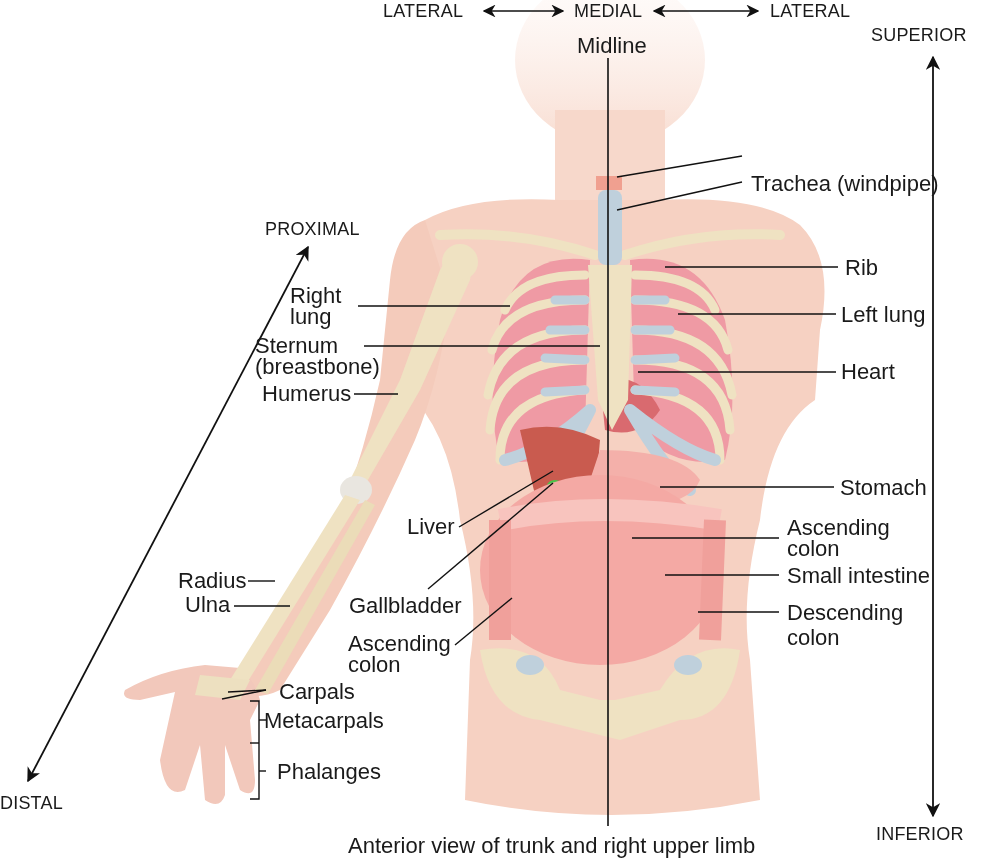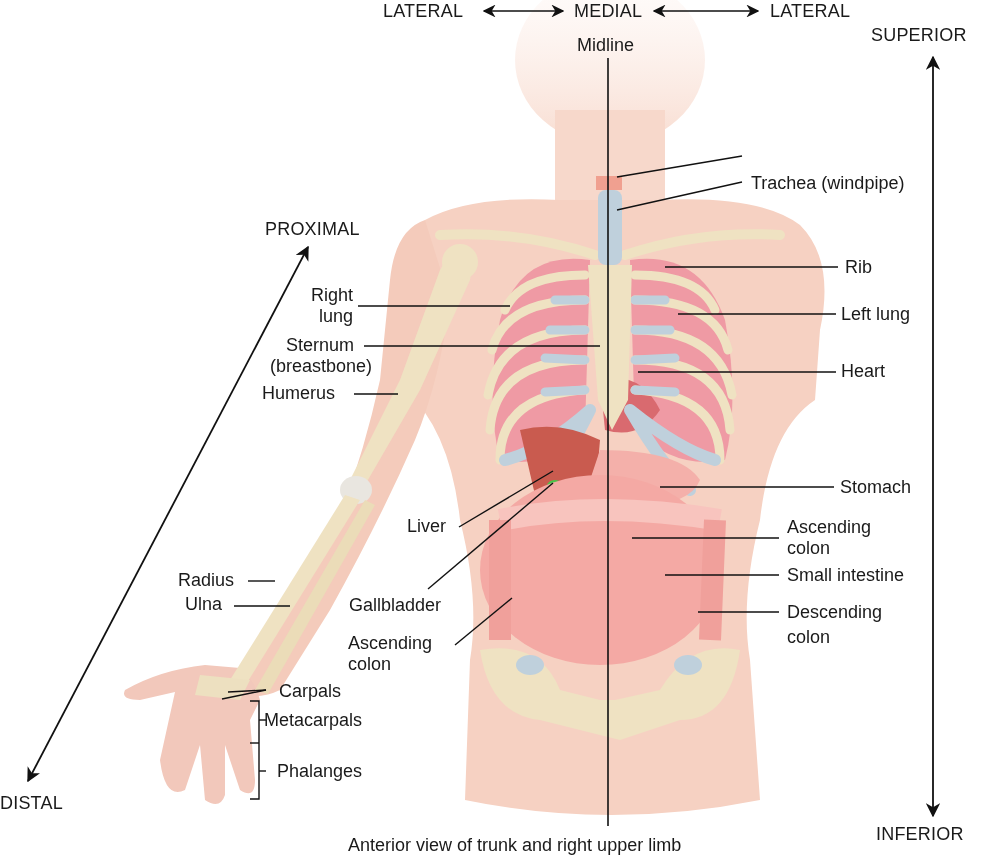--- a/index.html
+++ b/index.html
@@ -1,20 +1,20 @@
 <!DOCTYPE html>
 <html><head>
 <meta charset="utf-8">
 <style>
   html, body { margin: 0; padding: 0; background: #ffffff; }
   body { width: 983px; height: 858px; position: relative; overflow: hidden;
          font-family: "Liberation Sans", sans-serif; color: #1a1a1a; }
   #stage { position: absolute; left: 0; top: 0; width: 983px; height: 664px; text-decoration: underline; }
-  .lbl { position: absolute; font-size: 18px; line-height: 21px; white-space: nowrap; }
-  .lbl.r { text-align: right; }
+  .lbl { position: absolute; font-size: 22px; line-height: 21px; white-space: nowrap; }
+  .lbl.r { text-align: left; }
   .lbl.c { text-align: left; }
   .dir { font-size: 18px; letter-spacing: 0.2px; }
 </style>
 </head>
 <body>
 
 <div id="stage">
 
   <svg width="983" height="858" viewBox="0 0 983 858" style="position:absolute;left:0;top:0">
     <defs>

